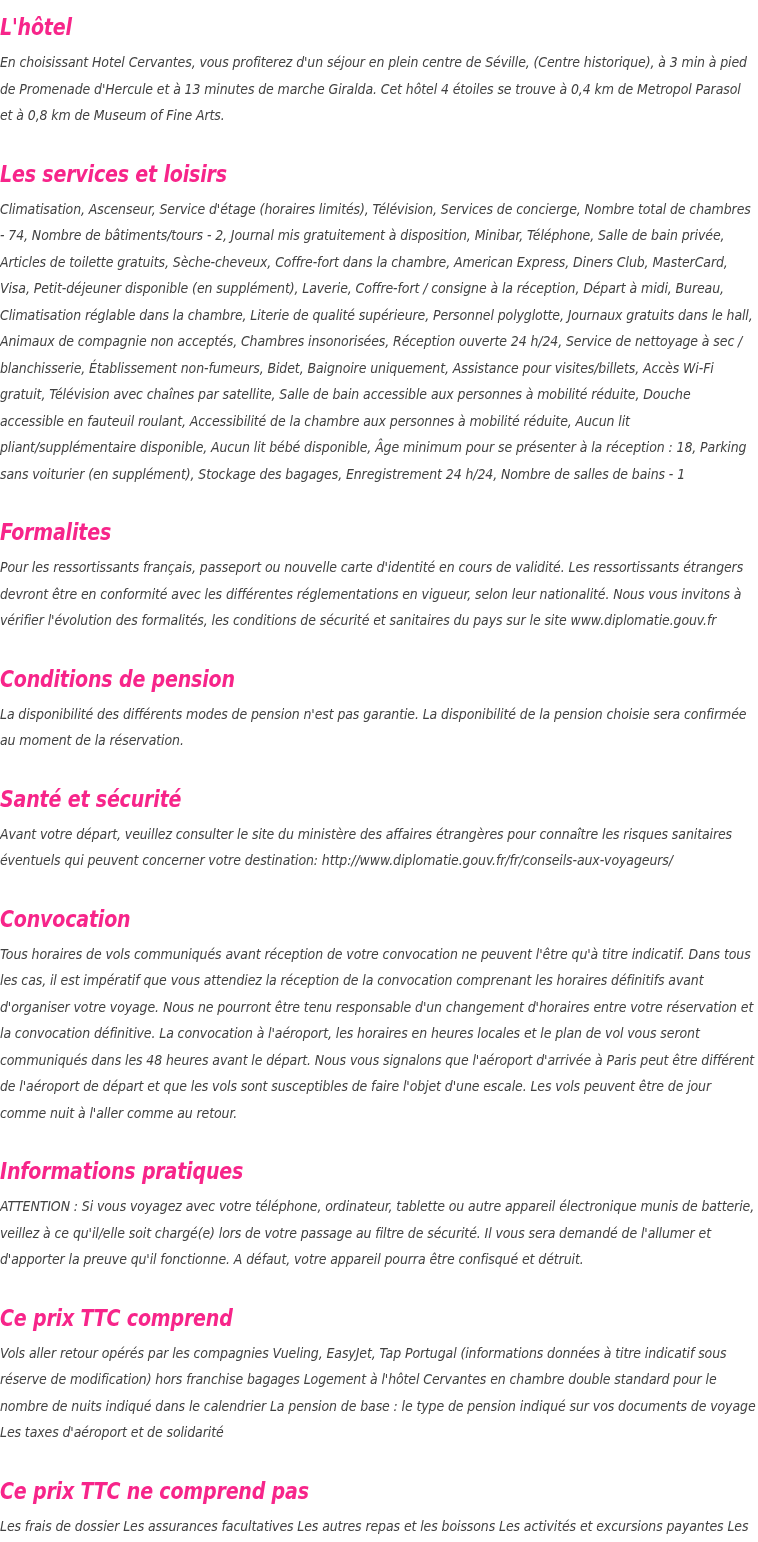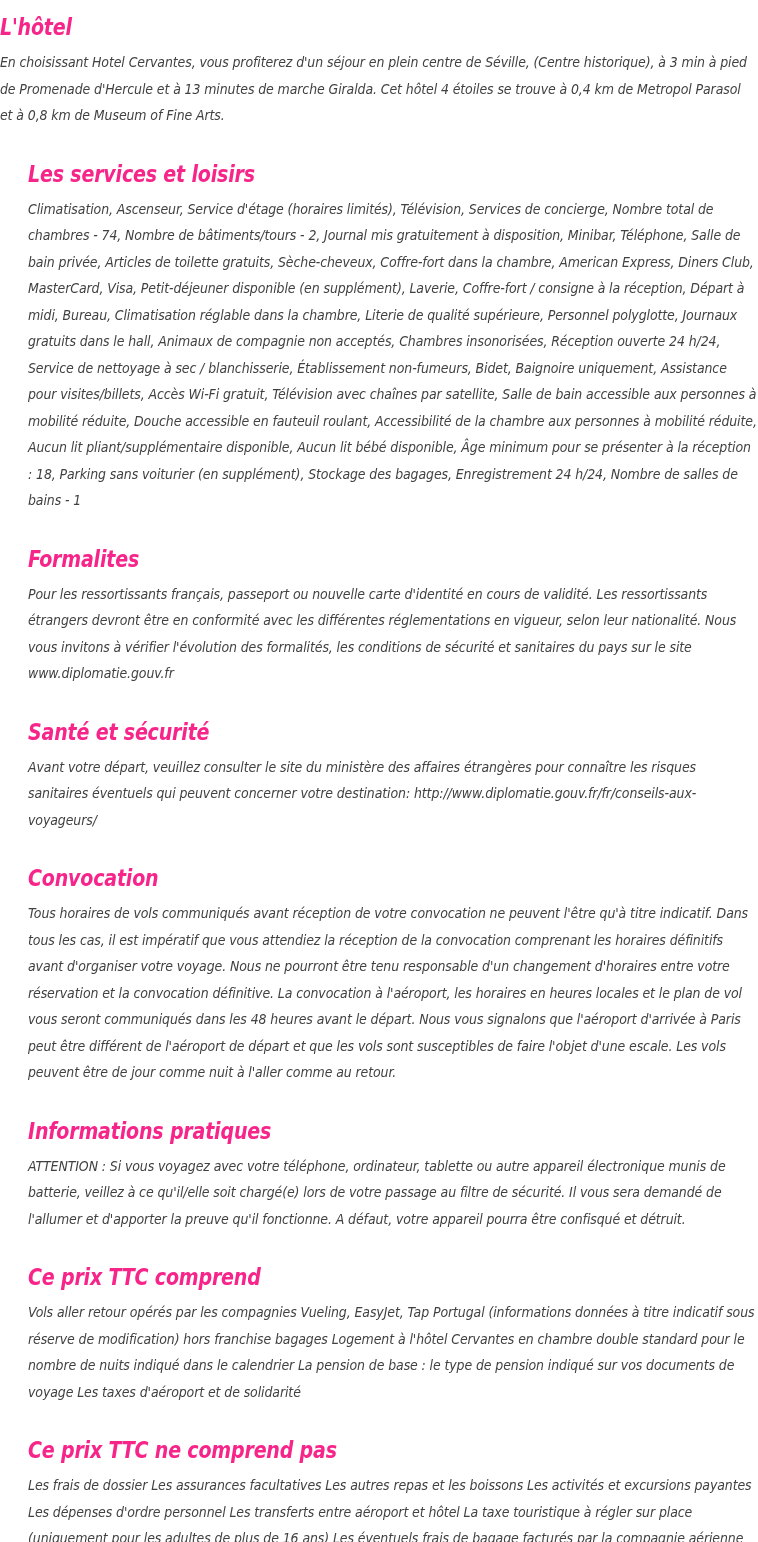--- a/index.html
+++ b/index.html
@@ -47,21 +47,20 @@
     padding: 0;
     text-align: left;
     letter-spacing: -0.1px;
     transform: scaleX(0.955);
     transform-origin: left center;
     width: 104.7%;
   }
   
   .section + .section {
     margin-top: 32px;
-    padding-left: 28px;
   }
   .section.first {
     padding-top: 14px;
   }
 </style>
 </head>
 <body style="background: rgb(255, 255, 255);">
 
 <div class="page">
 
@@ -73,20 +72,24 @@
   <div class="section">
     <h2 class="section-title" style="color: rgb(247, 37, 138);">Les services et loisirs</h2>
     <p class="section-body" style="color: rgb(65, 65, 65);">Climatisation, Ascenseur, Service d'étage (horaires limités), Télévision, Services de concierge, Nombre total de chambres - 74, Nombre de bâtiments/tours - 2, Journal mis gratuitement à disposition, Minibar, Téléphone, Salle de bain privée, Articles de toilette gratuits, Sèche-cheveux, Coffre-fort dans la chambre, American Express, Diners Club, MasterCard, Visa, Petit-déjeuner disponible (en supplément), Laverie, Coffre-fort / consigne à la réception, Départ à midi, Bureau, Climatisation réglable dans la chambre, Literie de qualité supérieure, Personnel polyglotte, Journaux gratuits dans le hall, Animaux de compagnie non acceptés, Chambres insonorisées, Réception ouverte 24 h/24, Service de nettoyage à sec / blanchisserie, Établissement non-fumeurs, Bidet, Baignoire uniquement, Assistance pour visites/billets, Accès Wi-Fi gratuit, Télévision avec chaînes par satellite, Salle de bain accessible aux personnes à mobilité réduite, Douche accessible en fauteuil roulant, Accessibilité de la chambre aux personnes à mobilité réduite, Aucun lit pliant/supplémentaire disponible, Aucun lit bébé disponible, Âge minimum pour se présenter à la réception : 18, Parking sans voiturier (en supplément), Stockage des bagages, Enregistrement 24 h/24, Nombre de salles de bains - 1</p>
   </div>
 
   <div class="section">
     <h2 class="section-title" style="color: rgb(247, 37, 138);">Formalites</h2>
     <p class="section-body" style="color: rgb(65, 65, 65);">Pour les ressortissants français, passeport ou nouvelle carte d'identité en cours de validité. Les ressortissants étrangers devront être en conformité avec les différentes réglementations en vigueur, selon leur nationalité. Nous vous invitons à vérifier l'évolution des formalités, les conditions de sécurité et sanitaires du pays sur le site www.diplomatie.gouv.fr</p>
   </div>
 
+  <div class="section">
+    <h2 class="section-title" style="color: rgb(247, 37, 138);">Conditions de pension</h2>
+    <p class="section-body" style="color: rgb(65, 65, 65);">La disponibilité des différents modes de pension n'est pas garantie. La disponibilité de la pension choisie sera confirmée au moment de la réservation.</p>
+  </div>
 
   <div class="section">
     <h2 class="section-title" style="color: rgb(247, 37, 138);">Santé et sécurité</h2>
     <p class="section-body" style="color: rgb(65, 65, 65);">Avant votre départ, veuillez consulter le site du ministère des affaires étrangères pour connaître les risques sanitaires éventuels qui peuvent concerner votre destination: http://www.diplomatie.gouv.fr/fr/conseils-aux-voyageurs/</p>
   </div>
 
   <div class="section">
     <h2 class="section-title" style="color: rgb(247, 37, 138);">Convocation</h2>
     <p class="section-body" style="color: rgb(65, 65, 65);">Tous horaires de vols communiqués avant réception de votre convocation ne peuvent l'être qu'à titre indicatif. Dans tous les cas, il est impératif que vous attendiez la réception de la convocation comprenant les horaires définitifs avant d'organiser votre voyage. Nous ne pourront être tenu responsable d'un changement d'horaires entre votre réservation et la convocation définitive. La convocation à l'aéroport, les horaires en heures locales et le plan de vol vous seront communiqués dans les 48 heures avant le départ. Nous vous signalons que l'aéroport d'arrivée à Paris peut être différent de l'aéroport de départ et que les vols sont susceptibles de faire l'objet d'une escale. Les vols peuvent être de jour comme nuit à l'aller comme au retour.</p>
   </div>

